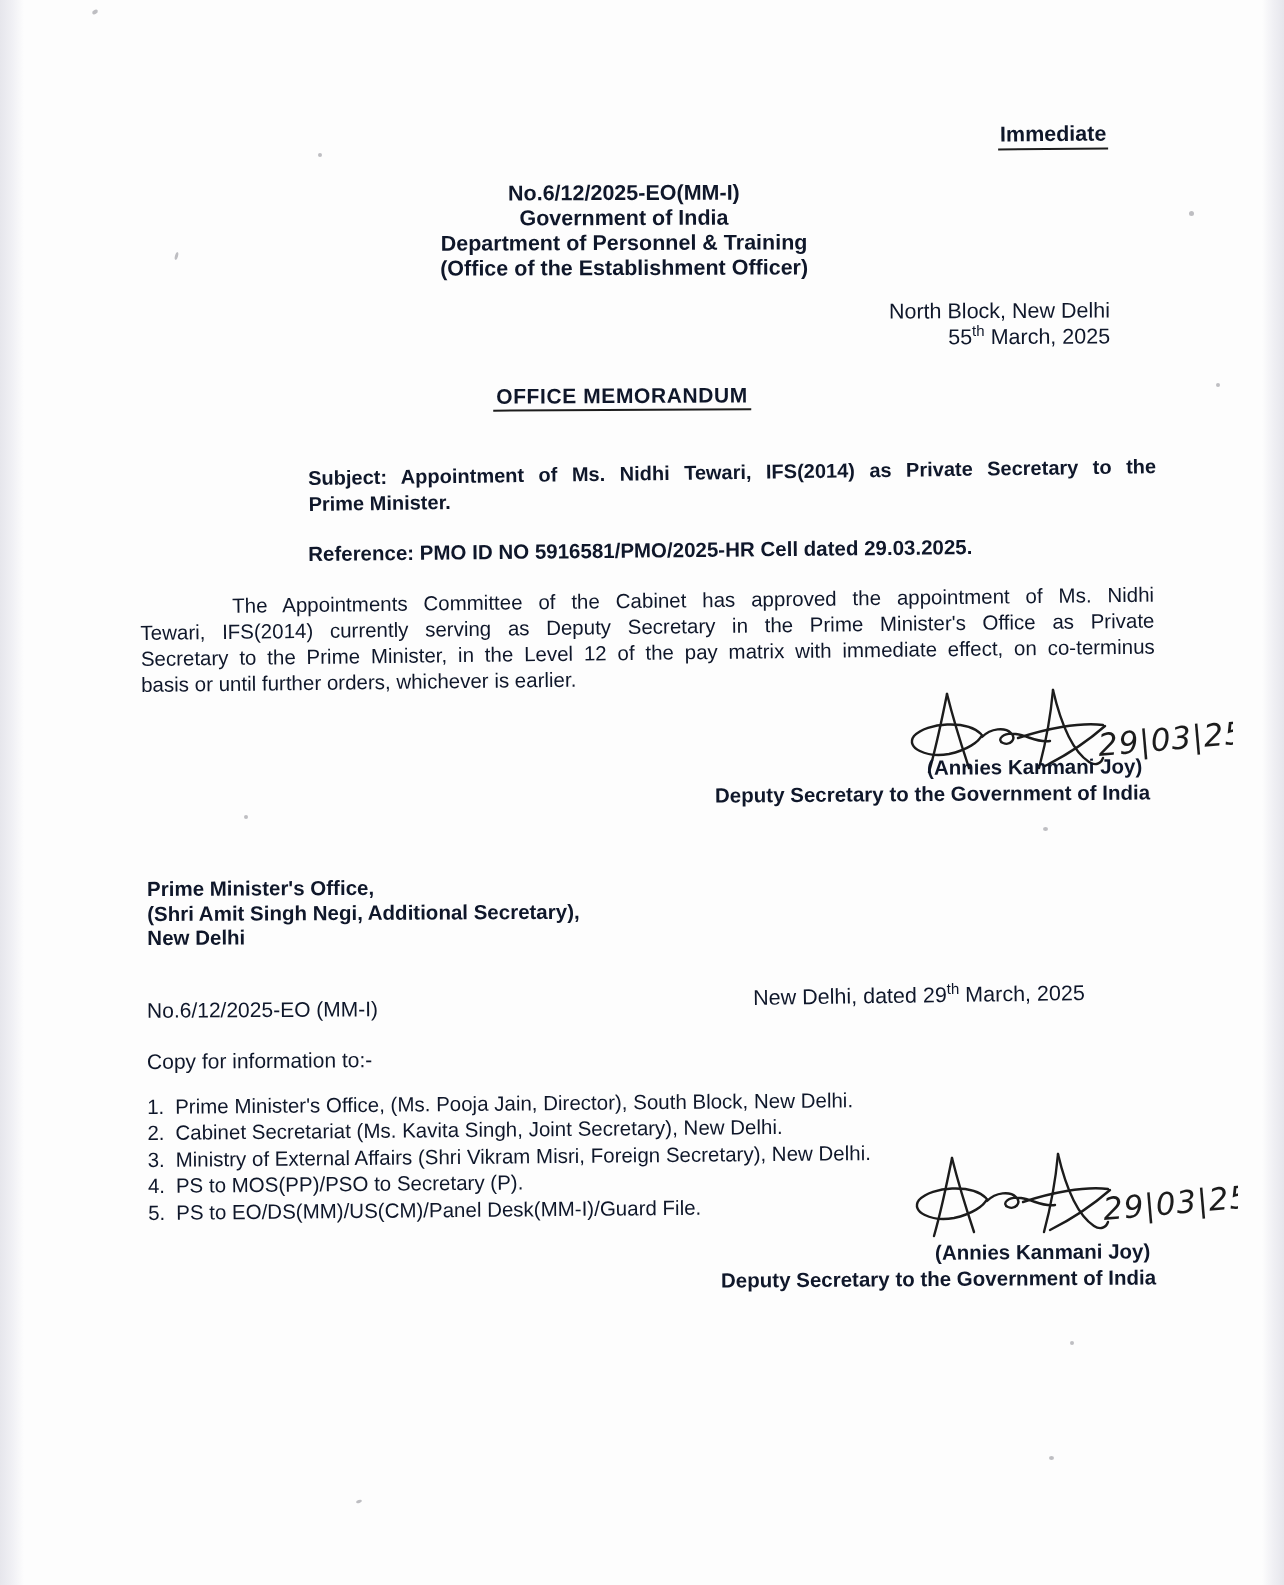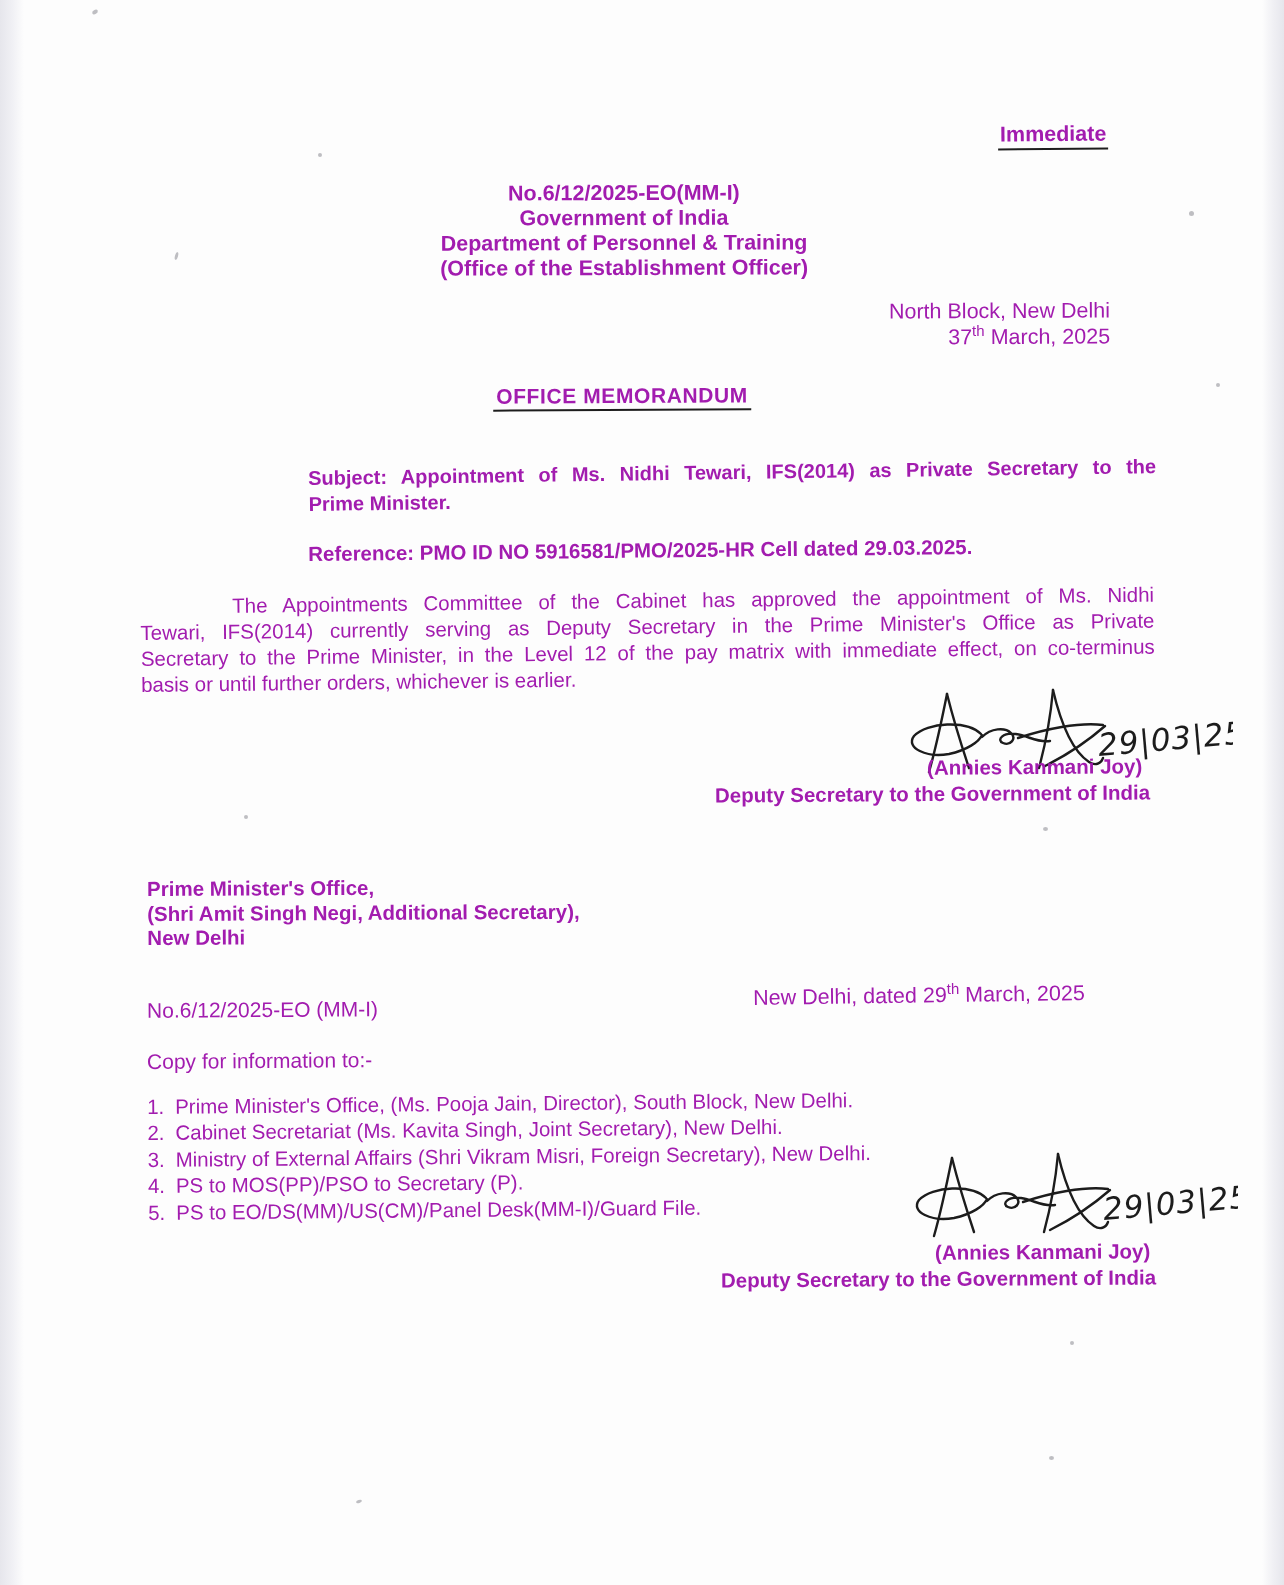--- a/index.html
+++ b/index.html
@@ -1,18 +1,18 @@
 <!DOCTYPE html>
 <html><head>
 <meta charset="utf-8">
 <style>
   html,body{margin:0;padding:0;background:#ffffff;}
   .page{
     position:relative;width:1284px;height:1585px;background:#fdfdfd;overflow:hidden;
-    font-family:"Liberation Sans",sans-serif;color:#a21caf;
+    font-family:"Liberation Sans",sans-serif;color:#0f172a;
   }
   .edge{position:absolute;top:0;bottom:0;}
   .edge-left{left:0;width:24px;background:linear-gradient(to right,#e6e6ec 0%,#f1f1f5 55%,#fdfdfd 100%);}
   .edge-right{right:0;width:22px;background:linear-gradient(to left,#e6e6ec 0%,#f0f0f4 50%,#fdfdfd 100%);}
   .speck{position:absolute;background:#8a8a92;opacity:.55;border-radius:50%;}
 
   .immediate{
     position:absolute;top:122px;right:176px;font-size:21.5px;font-weight:700;
     border-bottom:2.5px solid #1d1d1d;padding:0 2px 1px 2px;transform:rotate(-.5deg);
   }
@@ -95,21 +95,21 @@
 
   <div class="org-block">
     <div>No.6/12/2025-EO(MM-I)</div>
     <div>Government of India</div>
     <div>Department of Personnel &amp; Training</div>
     <div>(Office of the Establishment Officer)</div>
   </div>
 
   <div class="place-date">
     <div>North Block, New Delhi</div>
-    <div><span>37</span><sup>th</sup><span> March, 2025</span></div>
+    <div><span>55</span><sup>th</sup><span> March, 2025</span></div>
   </div>
 
   <div class="om-title-wrap">
     <span class="om-title">OFFICE MEMORANDUM</span>
   </div>
 
   <div class="subject">
     <div class="jline">Subject:  Appointment of Ms. Nidhi Tewari, IFS(2014) as Private Secretary to the</div>
     <div>Prime Minister.</div>
   </div>

